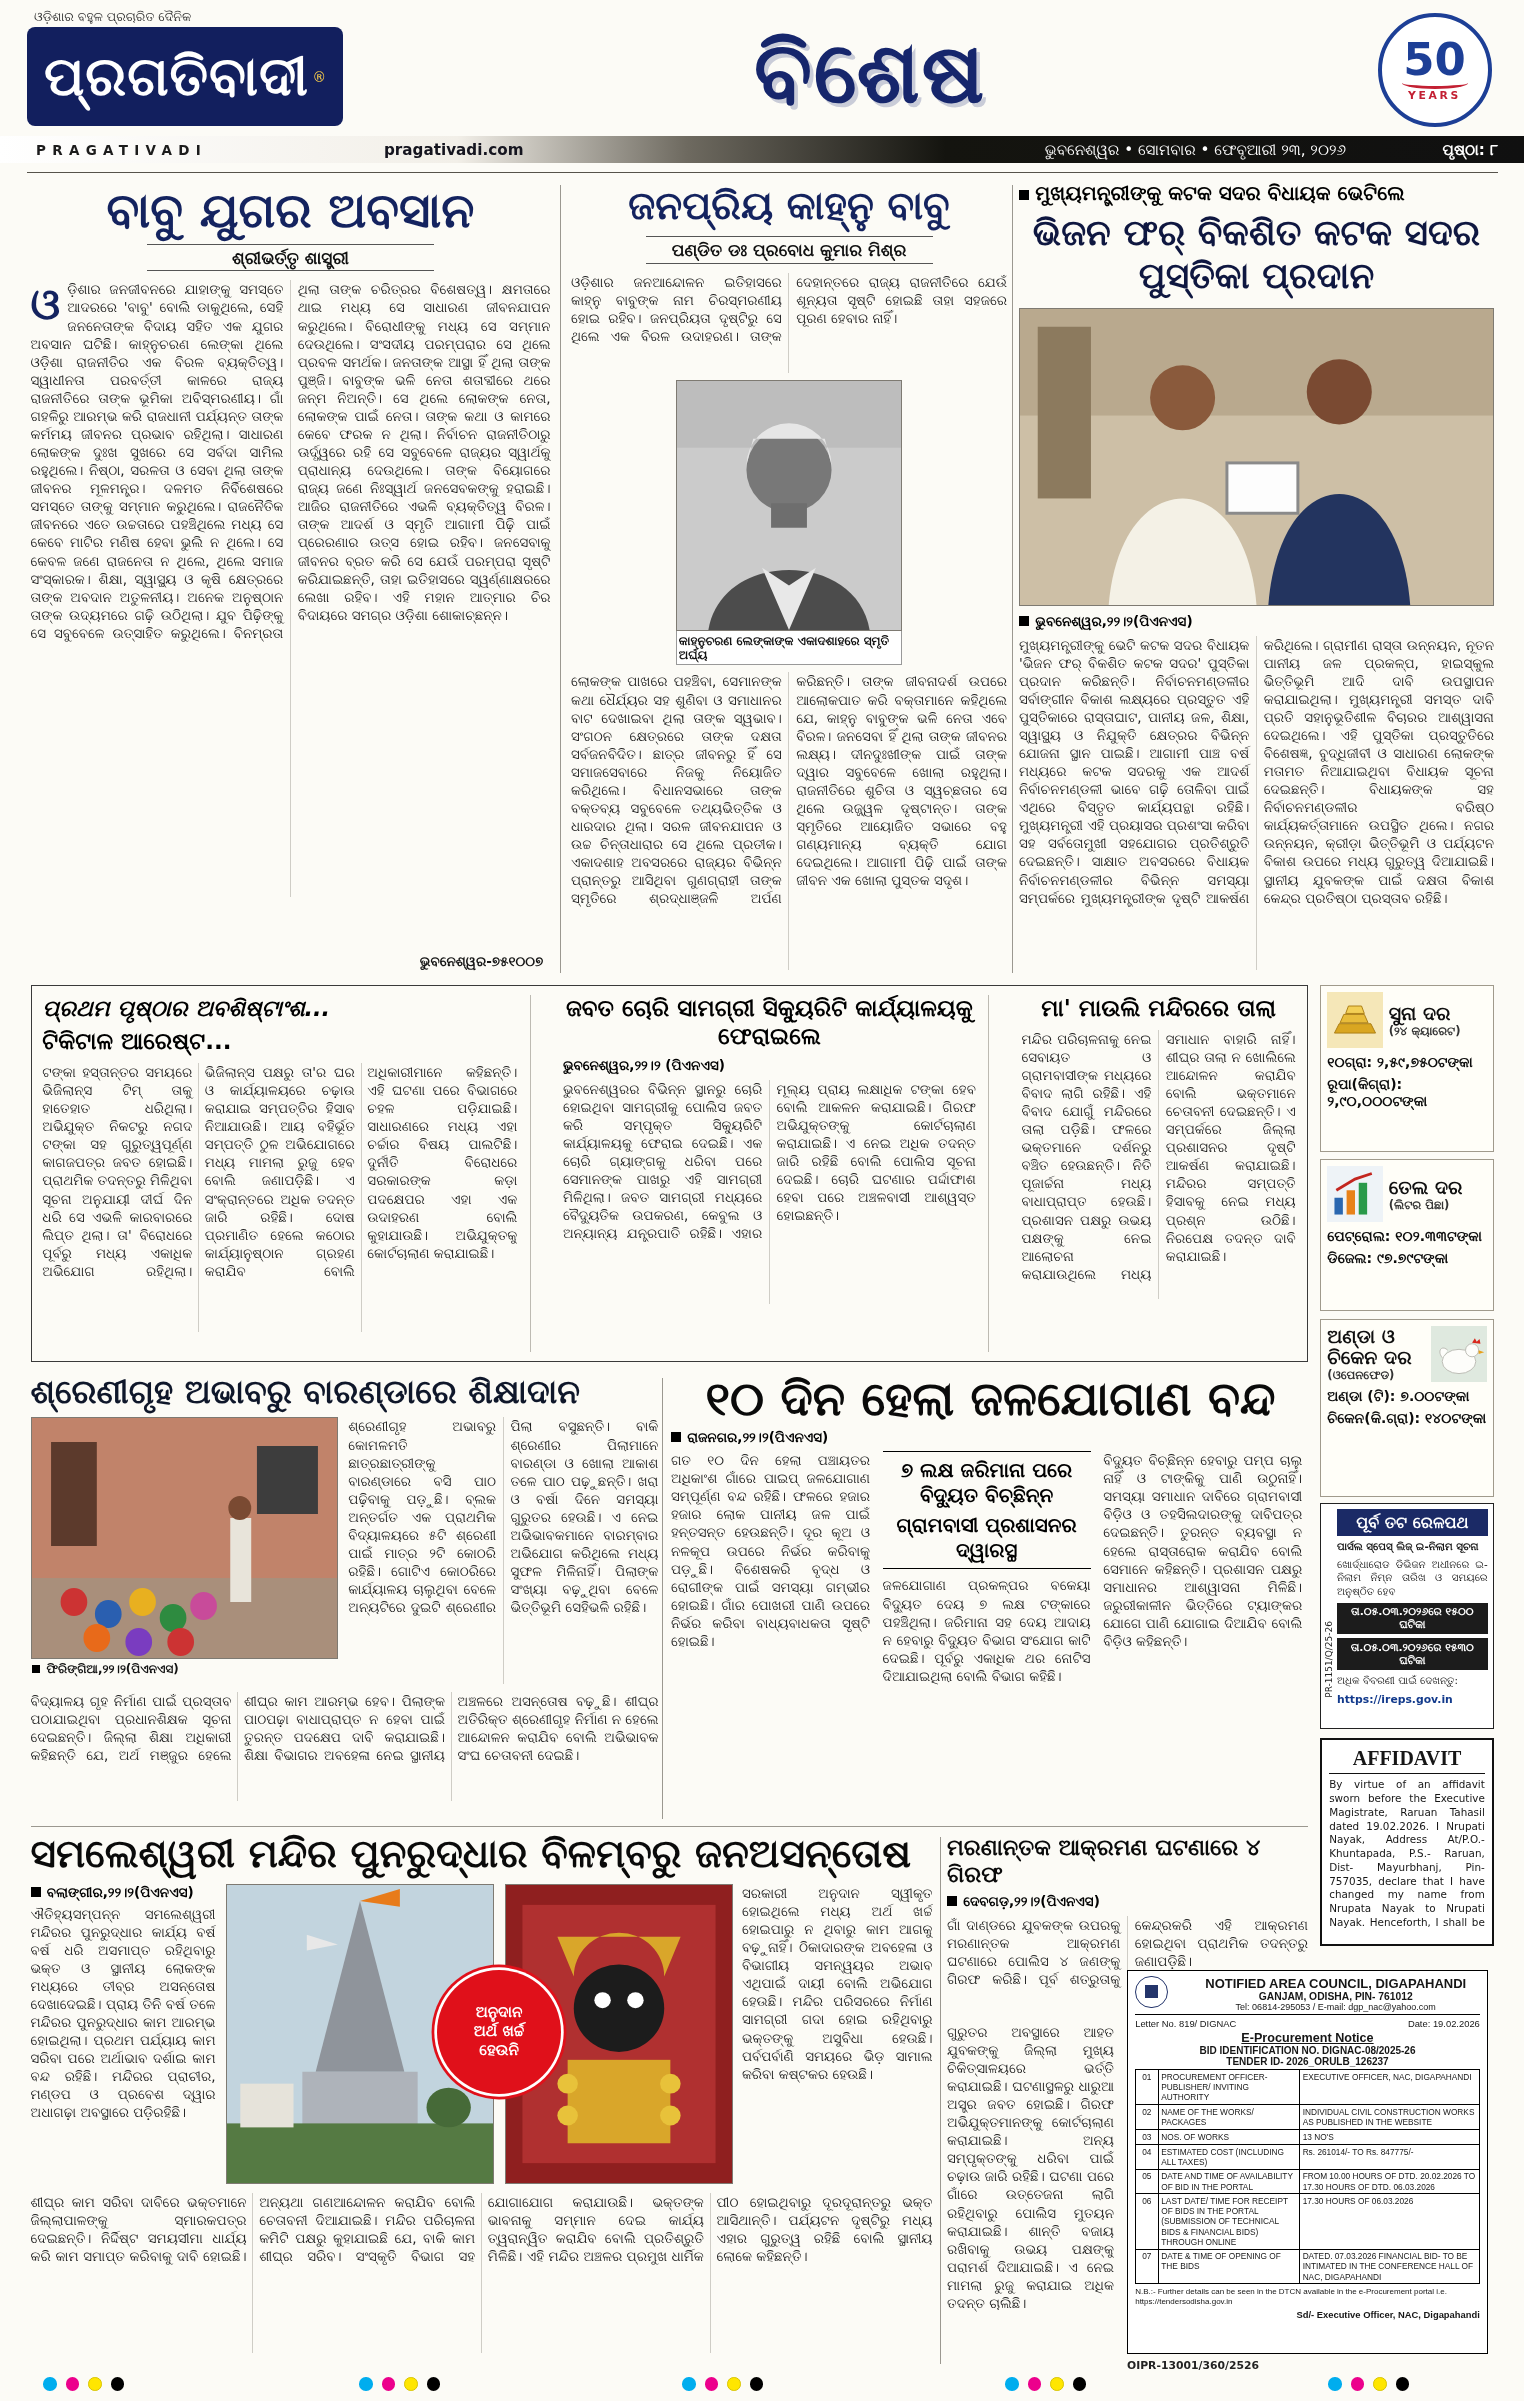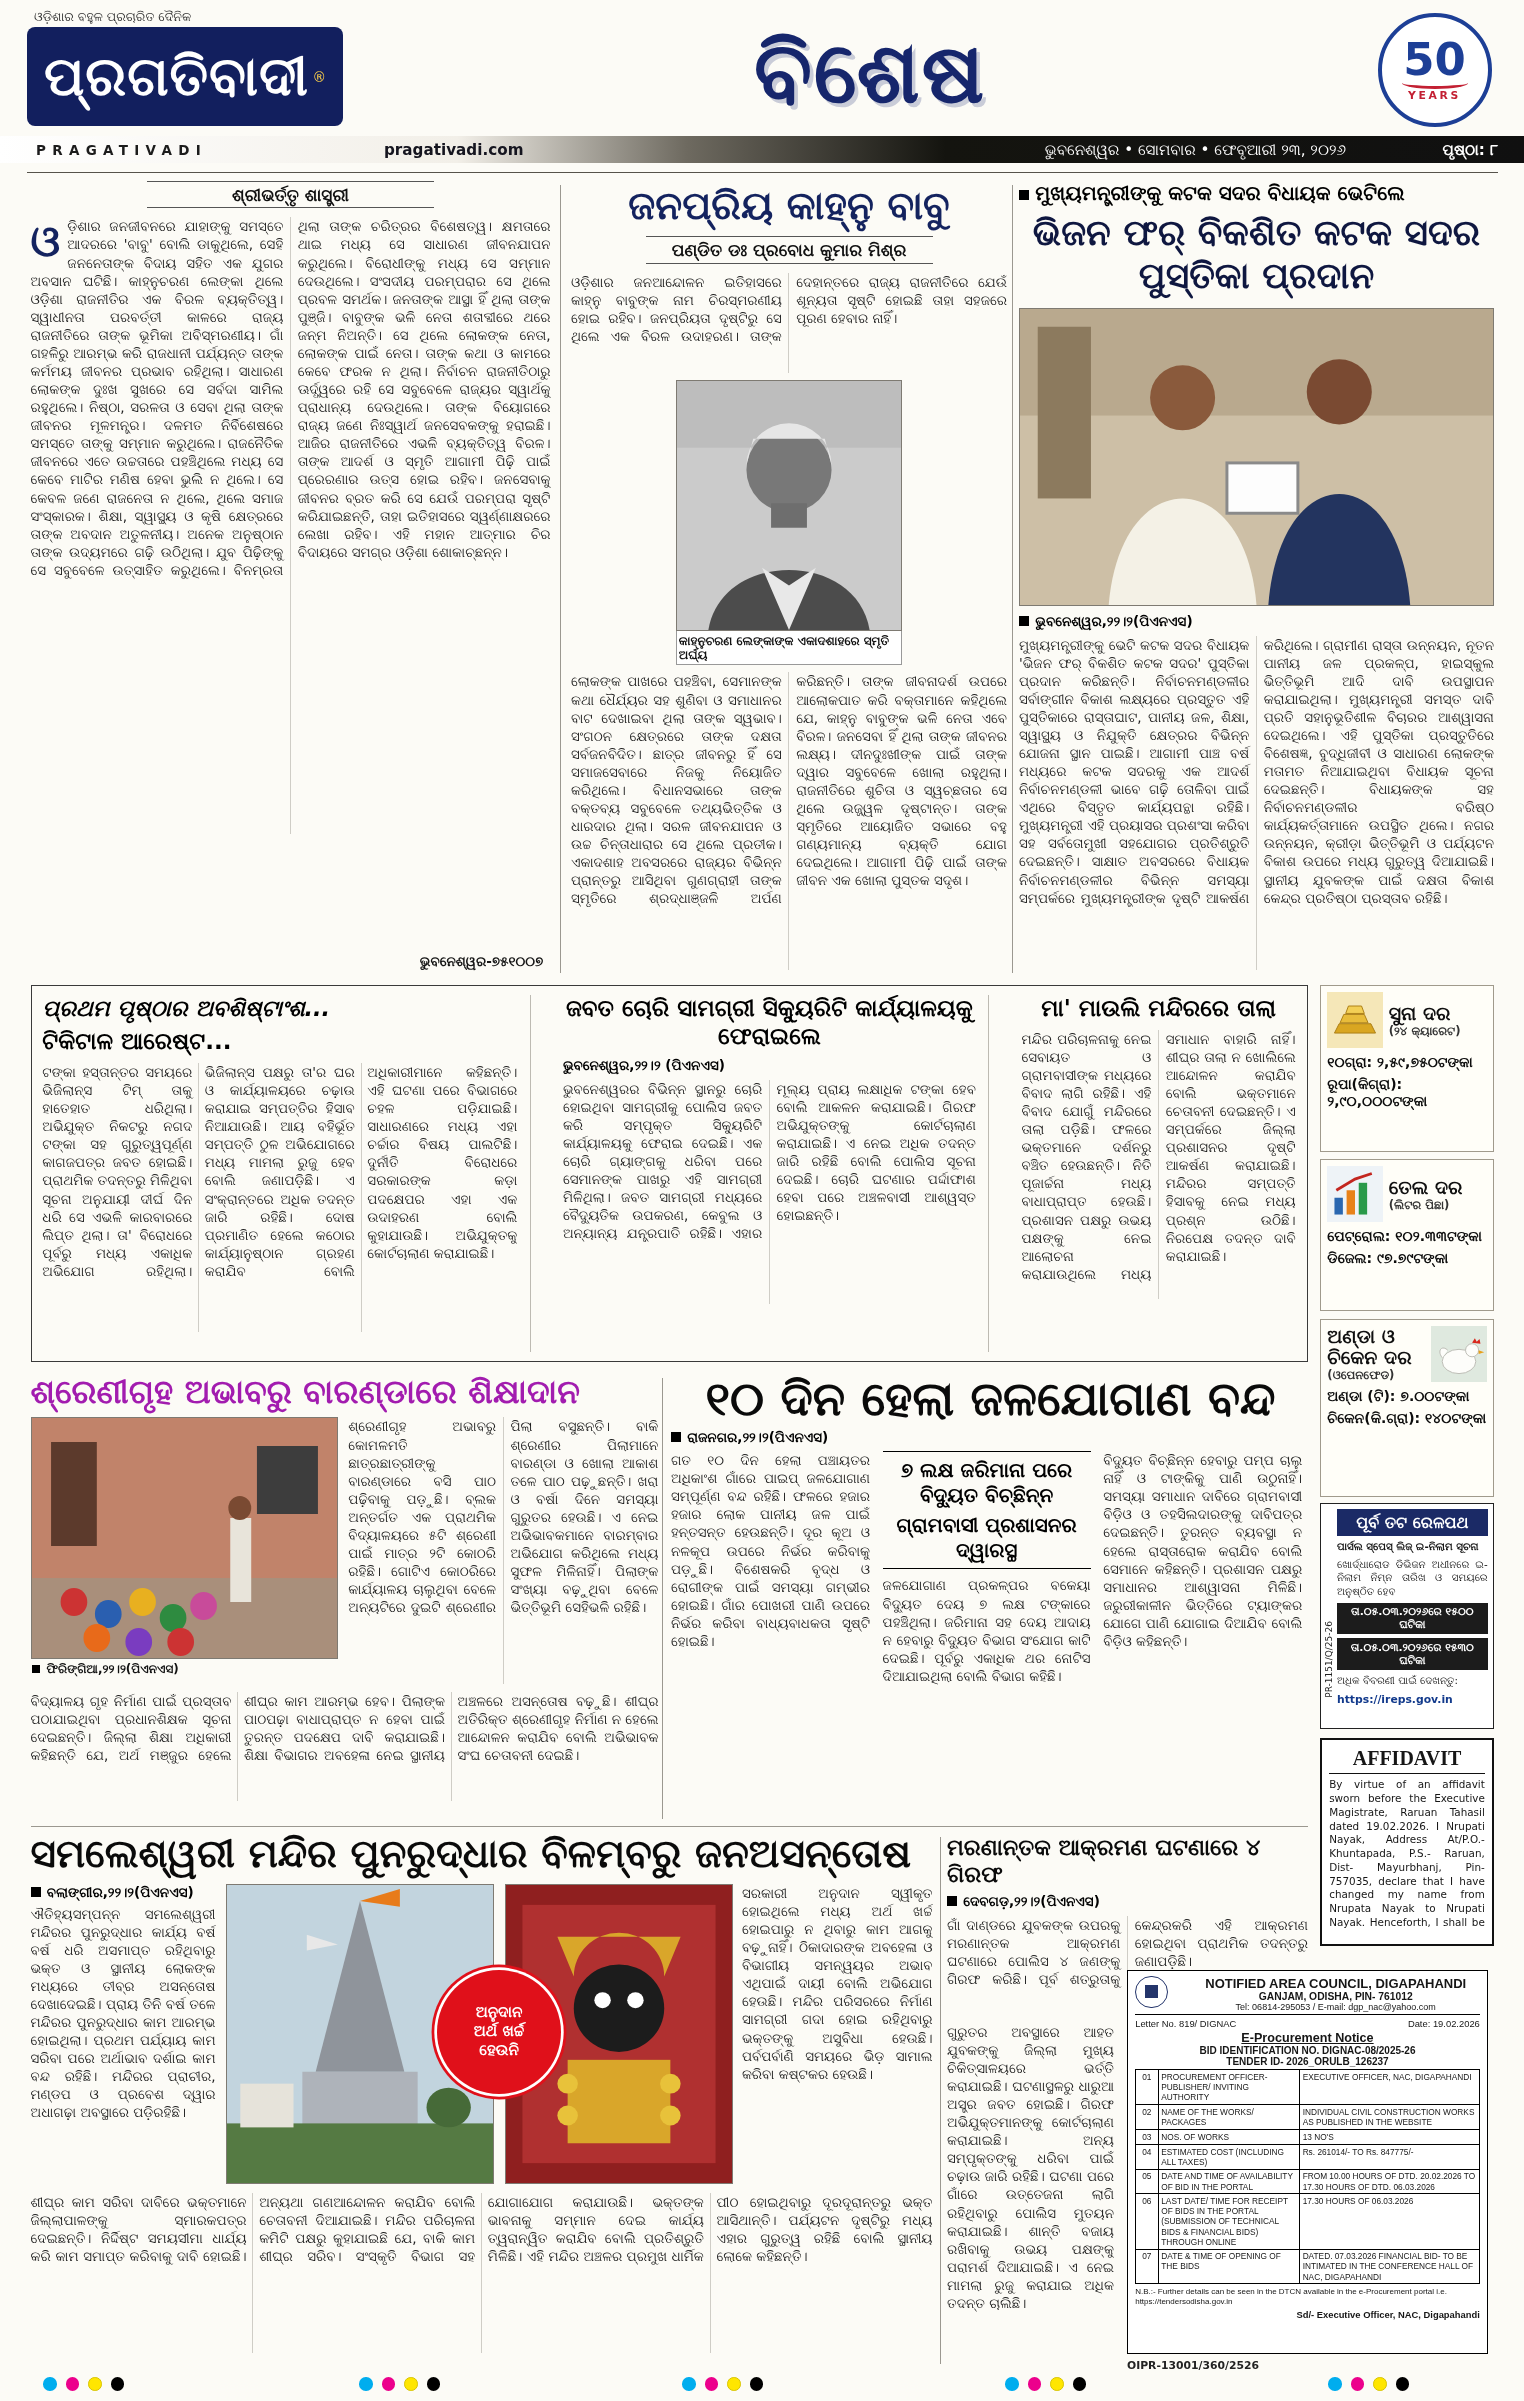--- a/index.html
+++ b/index.html
@@ -87,21 +87,21 @@
   #egg-box{top:1319px;height:178px;}
   .rate-title{font-size:19px;font-weight:bold;color:#101010;line-height:1.1;}
   .rate-sub{font-size:11.7px;font-weight:bold;color:#333;}
   .rate-line{font-size:14px;font-weight:bold;color:#0c0c0c;margin-top:5.4px;}
   .rate-flex{display:flex;gap:5.4px;align-items:center;}
   .rate-img{flex:0 0 56px;height:56px;}
   .rate-img svg{width:100%;height:100%;display:block;}
 
   
   #article-classroom{left:30.5px;top:1374px;width:628px;height:447px;}
-  #article-classroom .hd{font-size:33px;font-weight:bold;color:#a21caf;line-height:1.1;padding-bottom:7.2px;}
+  #article-classroom .hd{font-size:33px;font-weight:bold;color:#0f172a;line-height:1.1;padding-bottom:7.2px;}
   #class-row{display:flex;gap:10.8px;}
   #class-photo-wrap{width:307px;}
   #class-photo{height:240px;}
   #class-body-right{width:310px;height:267px;}
   #class-body-bottom{margin-top:7.2px;height:109px;}
 
   #article-water{left:671px;top:1374px;width:639px;height:447px;}
   #article-water .hd{font-size:47px;font-weight:bold;color:#0a0a0a;text-align:center;line-height:1.05;padding-bottom:5.4px;}
   #water-dateline{margin-bottom:5.4px;}
   #water-row{display:flex;gap:12.6px;}
@@ -206,20 +206,21 @@
 
   <div class="abs" id="datebar"></div>
   <div class="abs" id="logo-roman">PRAGATIVADI</div>
   <div class="abs" id="website">pragativadi.com</div>
   <div class="abs" id="date-text">ଭୁବନେଶ୍ୱର • ସୋମବାର • ଫେବୃଆରୀ ୨୩, ୨୦୨୬</div>
   <div class="abs" id="page-label">ପୃଷ୍ଠା: ୮</div>
 
   <div class="hline" style="left:27px;top:172px;width:1471px;background:#56534b;"></div>
 
   <div class="abs" id="article-babu">
+    <div class="hd">ବାବୁ ଯୁଗର ଅବସାନ</div>
     <div class="byline-wrap">
       <div class="byline">ଶ୍ରୀଭର୍ତ୍ତୃ ଶାସ୍ତ୍ରୀ</div>
     </div>
     <div class="bodytext cols2" id="babu-body">ଓଡ଼ିଶାର ଜନଜୀବନରେ ଯାହାଙ୍କୁ ସମସ୍ତେ ଆଦରରେ 'ବାବୁ' ବୋଲି ଡାକୁଥିଲେ, ସେହି ଜନନେତାଙ୍କ ବିଦାୟ ସହିତ ଏକ ଯୁଗର ଅବସାନ ଘଟିଛି। କାହ୍ନୁଚରଣ ଲେଙ୍କା ଥିଲେ ଓଡ଼ିଶା ରାଜନୀତିର ଏକ ବିରଳ ବ୍ୟକ୍ତିତ୍ୱ। ସ୍ୱାଧୀନତା ପରବର୍ତ୍ତୀ କାଳରେ ରାଜ୍ୟ ରାଜନୀତିରେ ତାଙ୍କ ଭୂମିକା ଅବିସ୍ମରଣୀୟ। ଗାଁ ଗହଳିରୁ ଆରମ୍ଭ କରି ରାଜଧାନୀ ପର୍ଯ୍ୟନ୍ତ ତାଙ୍କ କର୍ମମୟ ଜୀବନର ପ୍ରଭାବ ରହିଥିଲା। ସାଧାରଣ ଲୋକଙ୍କ ଦୁଃଖ ସୁଖରେ ସେ ସର୍ବଦା ସାମିଲ ରହୁଥିଲେ। ନିଷ୍ଠା, ସରଳତା ଓ ସେବା ଥିଲା ତାଙ୍କ ଜୀବନର ମୂଳମନ୍ତ୍ର। ଦଳମତ ନିର୍ବିଶେଷରେ ସମସ୍ତେ ତାଙ୍କୁ ସମ୍ମାନ କରୁଥିଲେ। ରାଜନୈତିକ ଜୀବନରେ ଏତେ ଉଚ୍ଚତାରେ ପହଞ୍ଚିଥିଲେ ମଧ୍ୟ ସେ କେବେ ମାଟିର ମଣିଷ ହେବା ଭୁଲି ନ ଥିଲେ। ସେ କେବଳ ଜଣେ ରାଜନେତା ନ ଥିଲେ, ଥିଲେ ସମାଜ ସଂସ୍କାରକ। ଶିକ୍ଷା, ସ୍ୱାସ୍ଥ୍ୟ ଓ କୃଷି କ୍ଷେତ୍ରରେ ତାଙ୍କ ଅବଦାନ ଅତୁଳନୀୟ। ଅନେକ ଅନୁଷ୍ଠାନ ତାଙ୍କ ଉଦ୍ୟମରେ ଗଢ଼ି ଉଠିଥିଲା। ଯୁବ ପିଢ଼ିଙ୍କୁ ସେ ସବୁବେଳେ ଉତ୍ସାହିତ କରୁଥିଲେ। ବିନମ୍ରତା ଥିଲା ତାଙ୍କ ଚରିତ୍ରର ବିଶେଷତ୍ୱ। କ୍ଷମତାରେ ଥାଇ ମଧ୍ୟ ସେ ସାଧାରଣ ଜୀବନଯାପନ କରୁଥିଲେ। ବିରୋଧୀଙ୍କୁ ମଧ୍ୟ ସେ ସମ୍ମାନ ଦେଉଥିଲେ। ସଂସଦୀୟ ପରମ୍ପରାର ସେ ଥିଲେ ପ୍ରବଳ ସମର୍ଥକ। ଜନତାଙ୍କ ଆସ୍ଥା ହିଁ ଥିଲା ତାଙ୍କ ପୁଞ୍ଜି। ବାବୁଙ୍କ ଭଳି ନେତା ଶତାବ୍ଦୀରେ ଥରେ ଜନ୍ମ ନିଅନ୍ତି। ସେ ଥିଲେ ଲୋକଙ୍କ ନେତା, ଲୋକଙ୍କ ପାଇଁ ନେତା। ତାଙ୍କ କଥା ଓ କାମରେ କେବେ ଫରକ ନ ଥିଲା। ନିର୍ବାଚନ ରାଜନୀତିଠାରୁ ଊର୍ଦ୍ଧ୍ୱରେ ରହି ସେ ସବୁବେଳେ ରାଜ୍ୟର ସ୍ୱାର୍ଥକୁ ପ୍ରାଧାନ୍ୟ ଦେଉଥିଲେ। ତାଙ୍କ ବିୟୋଗରେ ରାଜ୍ୟ ଜଣେ ନିଃସ୍ୱାର୍ଥ ଜନସେବକଙ୍କୁ ହରାଇଛି। ଆଜିର ରାଜନୀତିରେ ଏଭଳି ବ୍ୟକ୍ତିତ୍ୱ ବିରଳ। ତାଙ୍କ ଆଦର୍ଶ ଓ ସ୍ମୃତି ଆଗାମୀ ପିଢ଼ି ପାଇଁ ପ୍ରେରଣାର ଉତ୍ସ ହୋଇ ରହିବ। ଜନସେବାକୁ ଜୀବନର ବ୍ରତ କରି ସେ ଯେଉଁ ପରମ୍ପରା ସୃଷ୍ଟି କରିଯାଇଛନ୍ତି, ତାହା ଇତିହାସରେ ସ୍ୱର୍ଣ୍ଣାକ୍ଷରରେ ଲେଖା ରହିବ। ଏହି ମହାନ ଆତ୍ମାର ଚିର ବିଦାୟରେ ସମଗ୍ର ଓଡ଼ିଶା ଶୋକାଚ୍ଛନ୍ନ।</div>
     <div id="babu-signoff">ଭୁବନେଶ୍ୱର-୭୫୧୦୦୭</div>
   </div>
 
   <div class="vline" style="left:560px;top:185px;height:788px;"></div>
 
   <div class="abs" id="article-kahnu">

